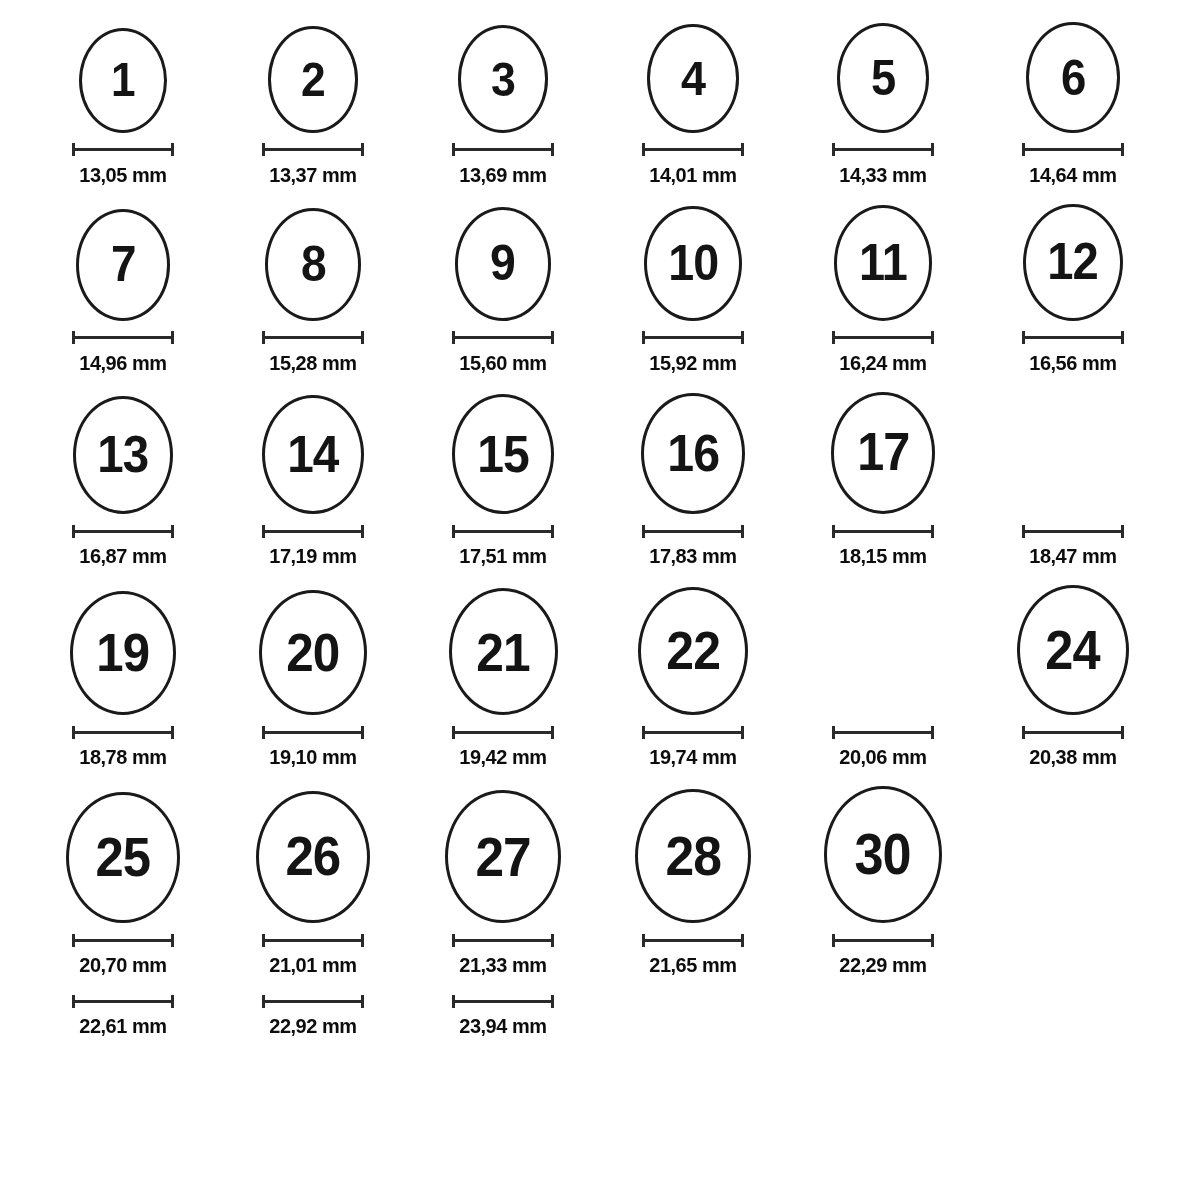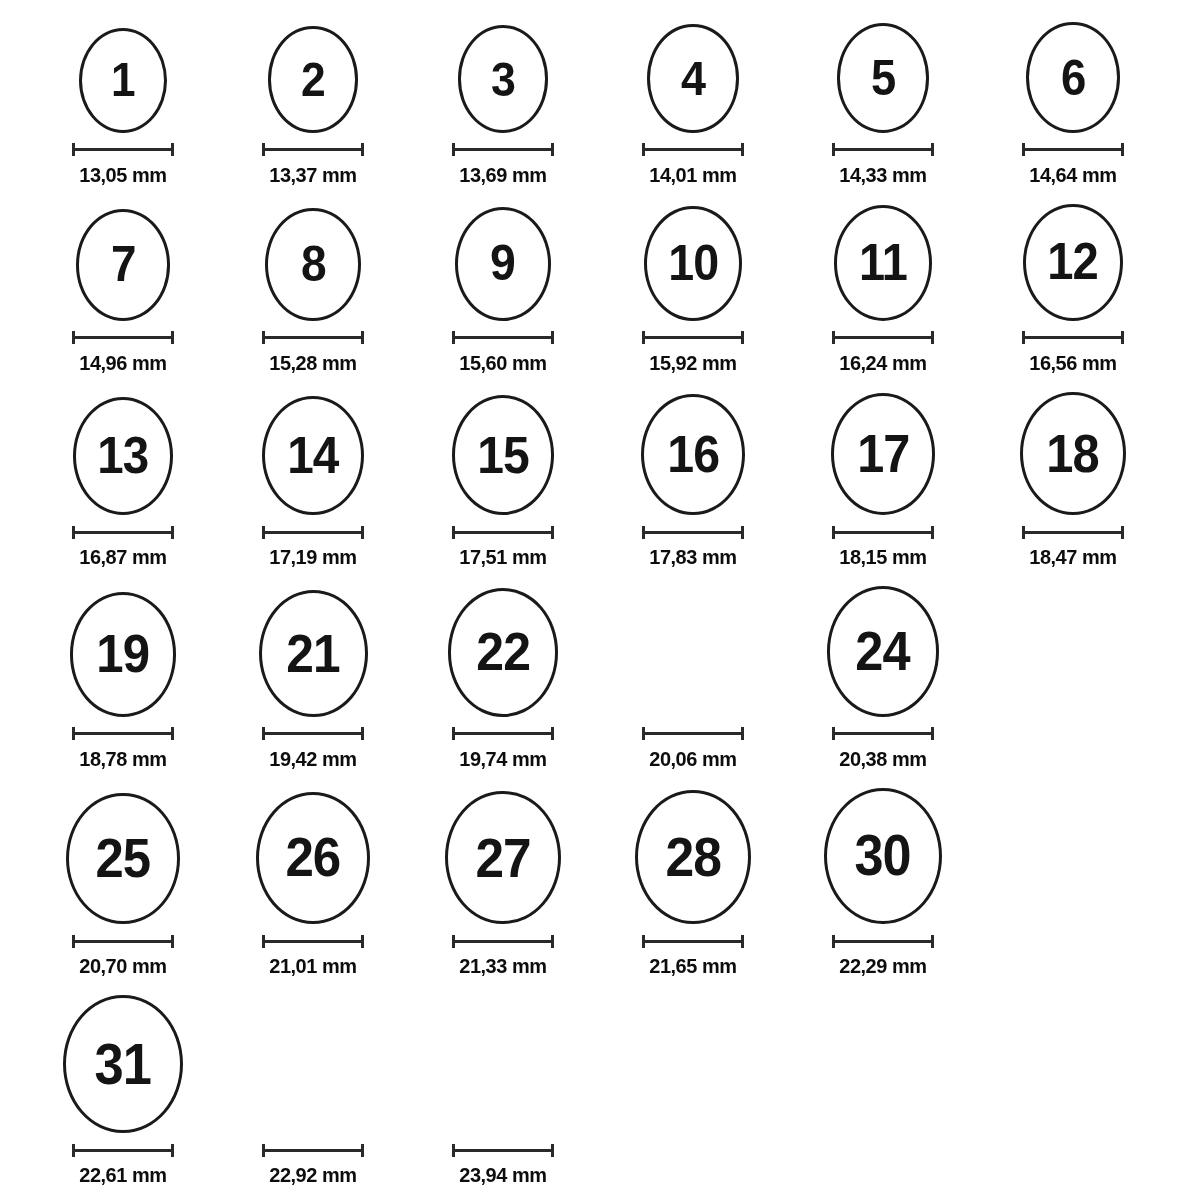--- a/index.html
+++ b/index.html
@@ -265,43 +265,51 @@
       <span class="num">17</span>
     </div>
     <div class="measure">
       <span class="tick"></span>
       <span class="bar"></span>
       <span class="tick"></span>
     </div>
     <div class="label">18,15 mm</div>
   </div>
       <div class="cell" style="--cw: 105.85px; --ch: 123.7px; --fs: 53.1px;">
-    <div class="circle">
-      <span class="num">18</span>
-    </div>
     <div class="measure">
       <span class="tick"></span>
       <span class="bar"></span>
       <span class="tick"></span>
     </div>
     <div class="label">18,47 mm</div>
   </div>
     </div>
     <div class="row">
       <div class="cell" style="--cw: 106.9px; --ch: 124.8px; --fs: 53.4px;">
     <div class="circle">
       <span class="num">19</span>
     </div>
     <div class="measure">
       <span class="tick"></span>
       <span class="bar"></span>
       <span class="tick"></span>
     </div>
     <div class="label">18,78 mm</div>
   </div>
+      <div class="cell" style="--cw: 107.95px; --ch: 125.9px; --fs: 53.7px;">
+    <div class="circle">
+      <span class="num">20</span>
+    </div>
+    <div class="measure">
+      <span class="tick"></span>
+      <span class="bar"></span>
+      <span class="tick"></span>
+    </div>
+    <div class="label">19,10 mm</div>
+  </div>
       <div class="cell" style="--cw: 109px; --ch: 127px; --fs: 54px;">
     <div class="circle">
       <span class="num">21</span>
     </div>
     <div class="measure">
       <span class="tick"></span>
       <span class="bar"></span>
       <span class="tick"></span>
     </div>
     <div class="label">19,42 mm</div>
@@ -389,23 +397,20 @@
     <div class="measure">
       <span class="tick"></span>
       <span class="bar"></span>
       <span class="tick"></span>
     </div>
     <div class="label">22,29 mm</div>
   </div>
     </div>
     <div class="row">
       <div class="cell" style="--cw: 119.5px; --ch: 138px; --fs: 57px;">
-    <div class="circle">
-      <span class="num">31</span>
-    </div>
     <div class="measure">
       <span class="tick"></span>
       <span class="bar"></span>
       <span class="tick"></span>
     </div>
     <div class="label">22,61 mm</div>
   </div>
       <div class="cell" style="--cw: 120.55000000000001px; --ch: 139.1px; --fs: 57.3px;">
     <div class="measure">
       <span class="tick"></span>

